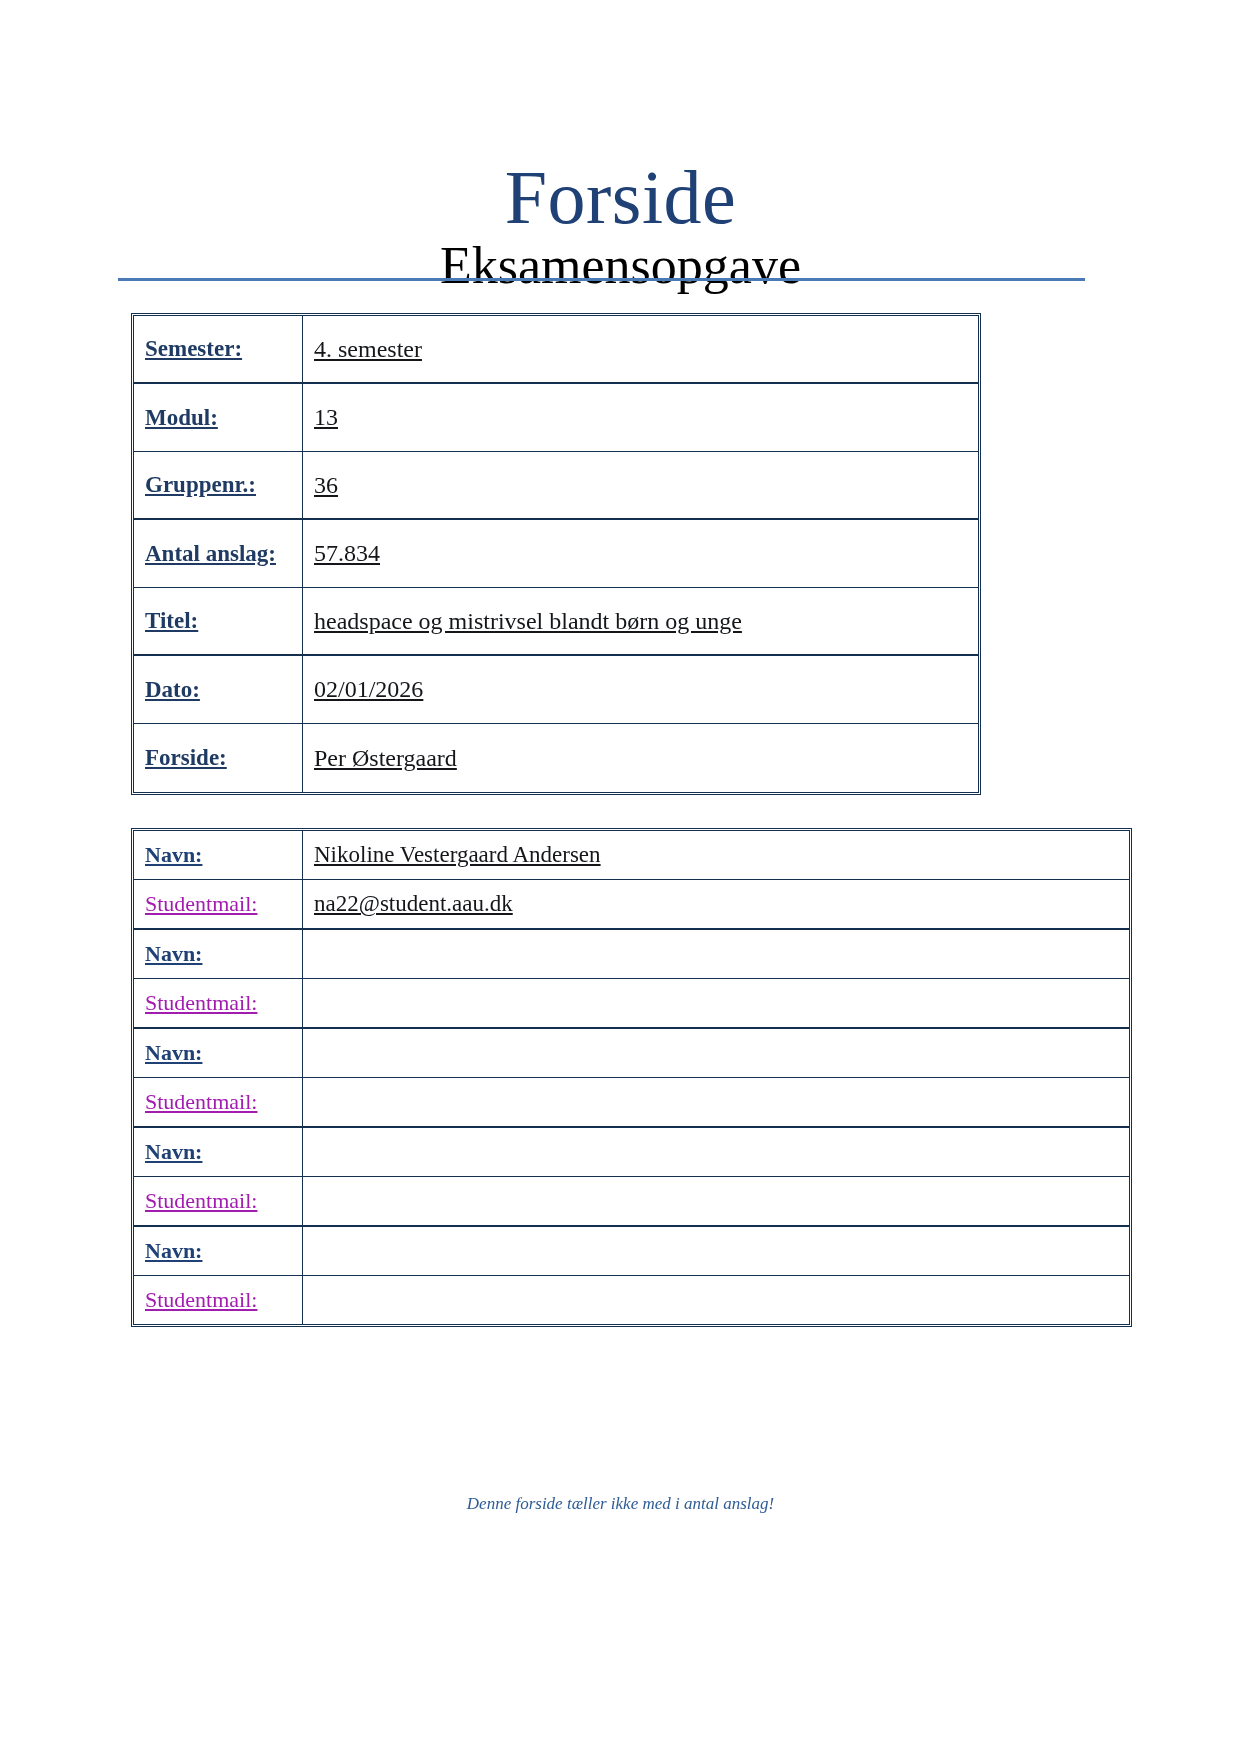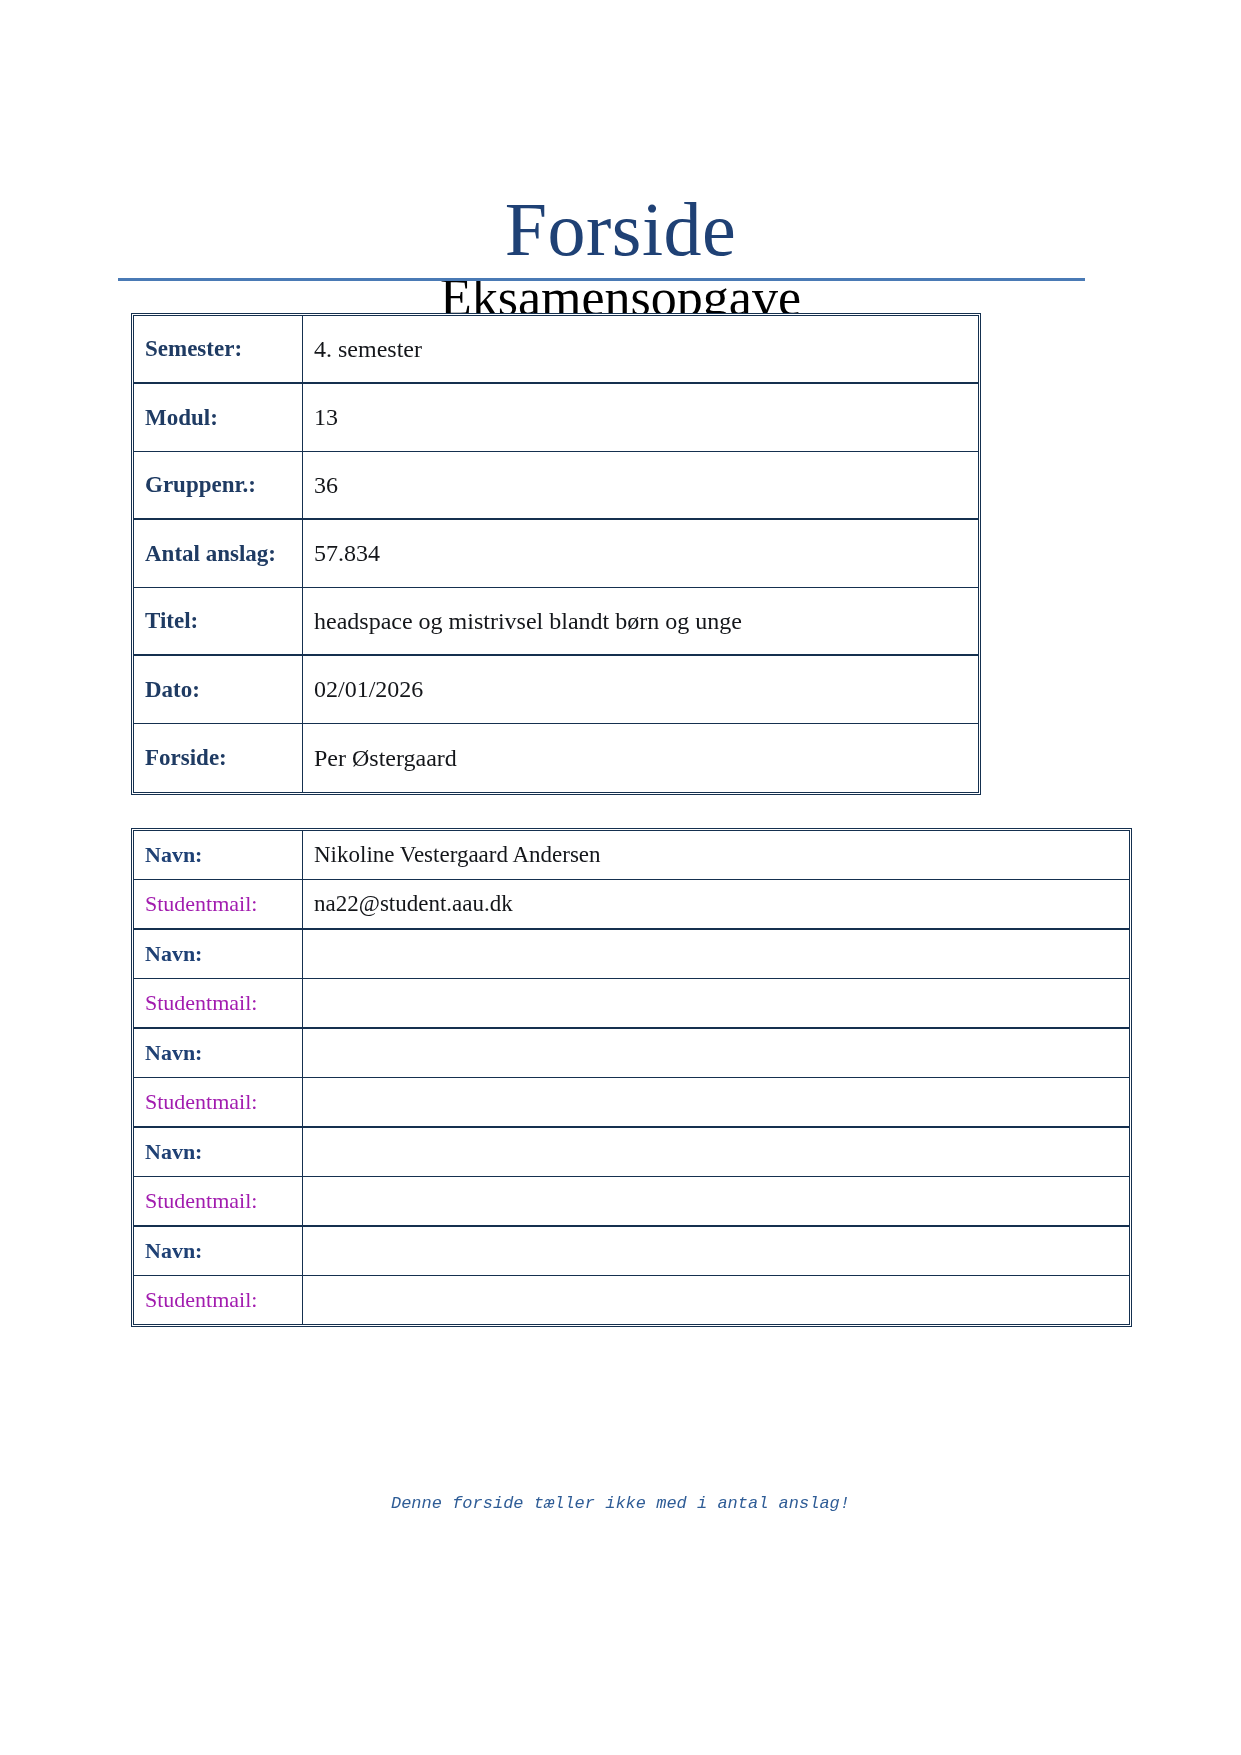--- a/index.html
+++ b/index.html
@@ -21,21 +21,20 @@
     background: #ffffff;
   }
 
   
   .title-block {
     position: absolute;
     left: 0;
     top: 155px;
     width: 1241px;
     text-align: center;
-    margin-top: 32px;
   }
   .doc-title {
     font-family: "Liberation Serif", "DejaVu Serif", serif;
     font-size: 76px;
     line-height: 84px;
     color: #1f4175;
     font-weight: 400;
     letter-spacing: 0.5px;
   }
   .doc-subtitle {
@@ -65,20 +64,21 @@
   }
   .tbl-outer {
     border: 3px double #15304f;
   }
   .tbl td {
     border-right: 1px solid #15304f;
     border-bottom: 1px solid #15304f;
     vertical-align: middle;
     padding: 0 0 0 10px;
     background: #ffffff;
+    text-decoration: underline;
   }
   .tbl tr td:last-child { border-right: none; }
   .tbl tr:last-child td { border-bottom: none; }
 
   
   #tbl-meta {
     left: 131px;
     top: 313px;
     width: 850px;
   }
@@ -133,21 +133,21 @@
   
   .footer-note {
     position: absolute;
     left: 0;
     top: 1494px;
     width: 1241px;
     text-align: center;
     font-style: italic;
     font-size: 17px;
     color: #2e5c96;
-    font-family: Liberation Mono, monospace;
+    font-family: Liberation Serif, serif;
   }
 </style>
 </head>
 <body>
 
 <div class="page">
 
   <div class="title-block">
     <div class="doc-title">Forside</div>
     <div class="doc-subtitle">Eksamensopgave</div>

